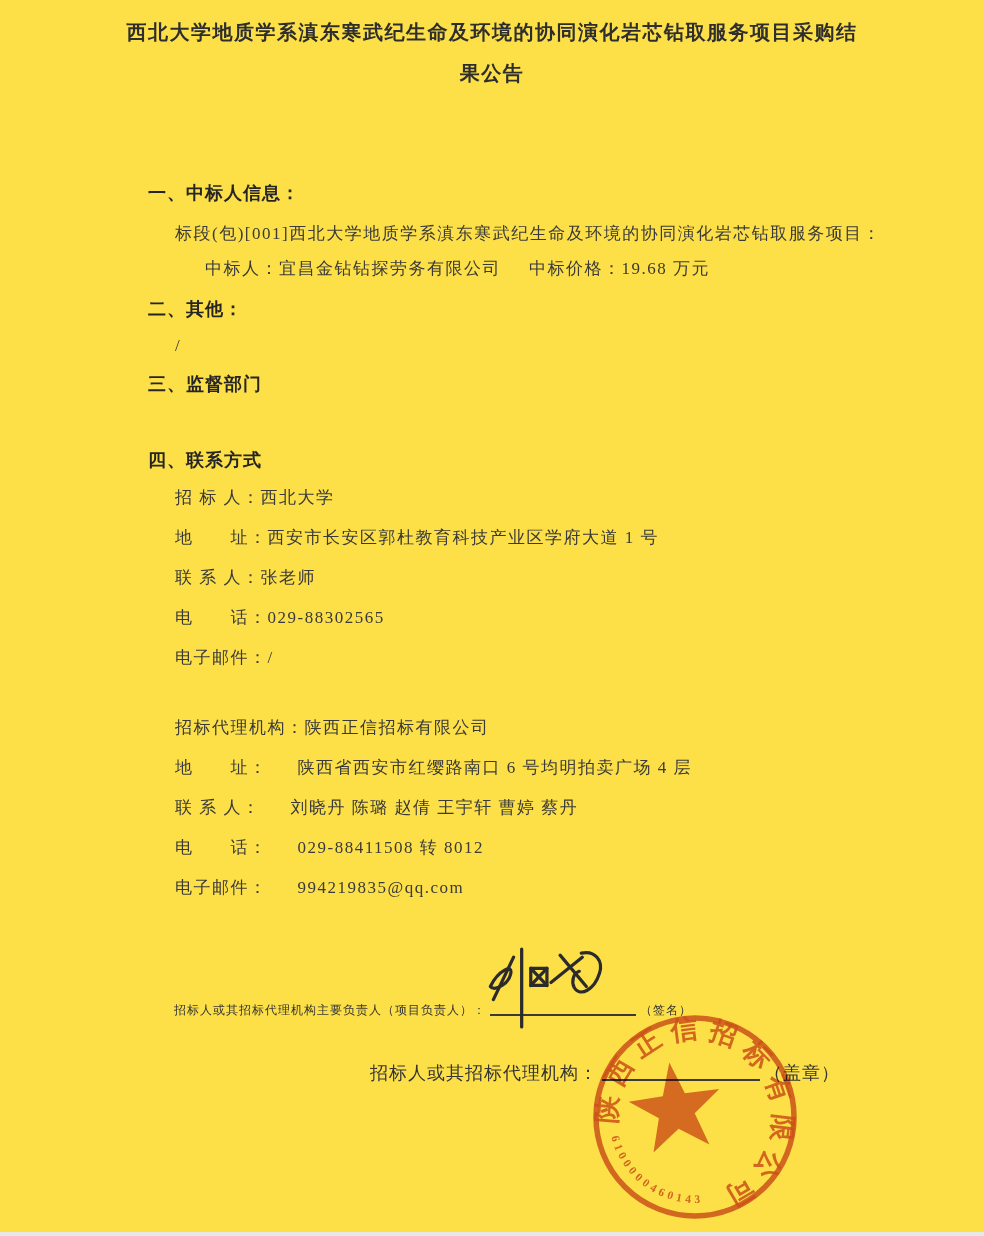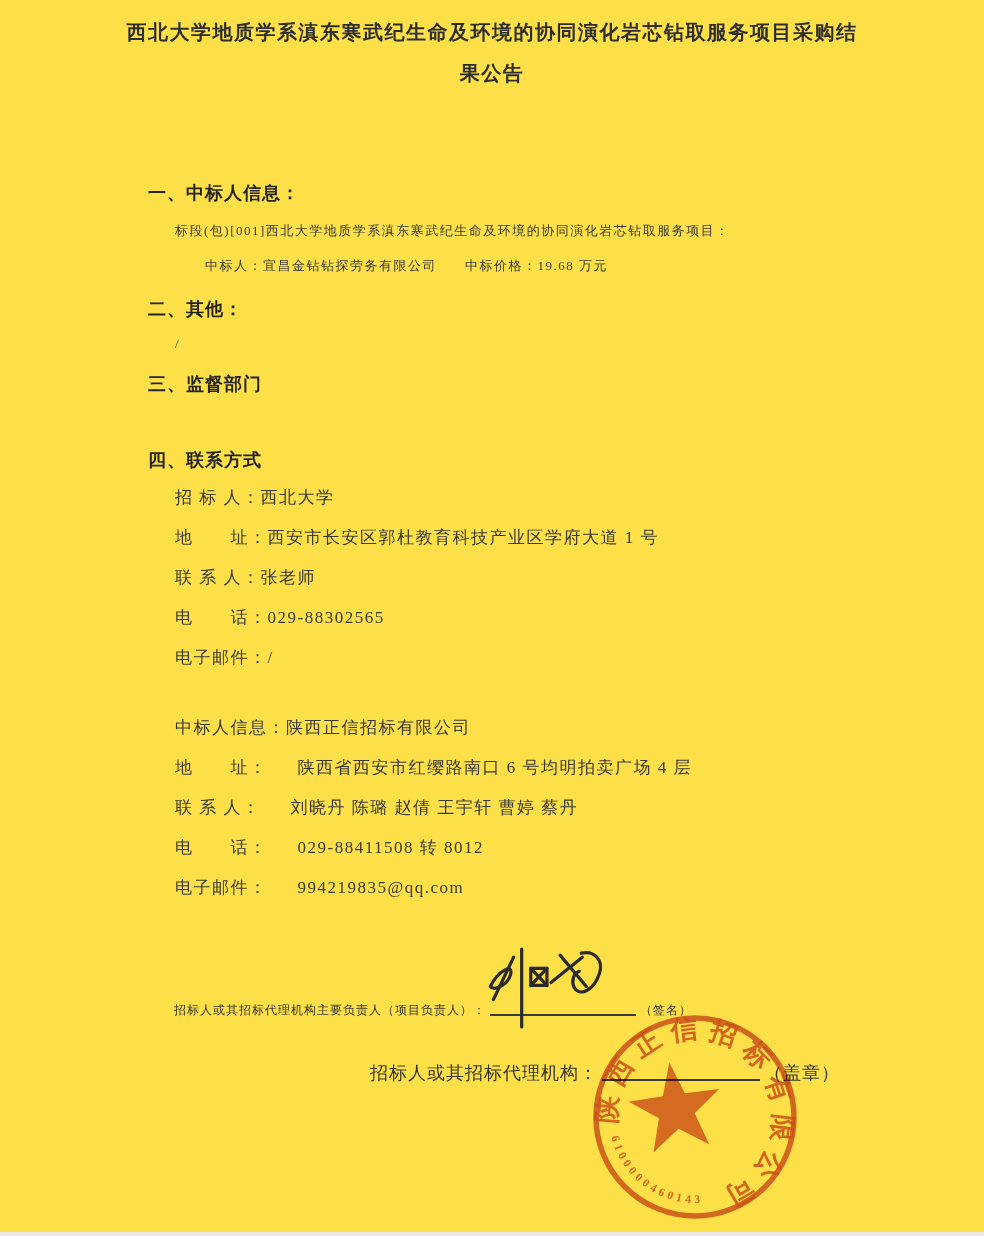--- a/index.html
+++ b/index.html
@@ -30,21 +30,21 @@
   }
   .sec-heading{
     left:148px;
     font-family:Liberation Serif, serif;
     font-weight:bold;
     font-size:18px;letter-spacing:1px;
     color:#252525;
   }
   .body-text{
     left:175px;
-    font-size:13px;letter-spacing:1.5px;
+    font-size:17px;letter-spacing:1.5px;
     color:#3a3a3a;
   }
   .winner-line{left:205px;}
   .winner-line .price{margin-left:28px;}
   .row{position:absolute;left:175px;font-size:17px;letter-spacing:1.5px;color:#3a3a3a;white-space:pre;}
   .row .val{}
   .row .val-gap{margin-left:30px;}
   .sig-row{left:174px;top:997px;font-size:12px;letter-spacing:1px;color:#343434;}
   .org-row{left:370px;top:1061px;font-size:18px;letter-spacing:1px;color:#343434;}
   .uline{
@@ -88,21 +88,21 @@
   <div class="abs sec-heading" style="top:372px">三、监督部门</div>
 
   <div class="abs sec-heading" style="top:448px">四、联系方式</div>
 
   <div class="row" style="top:486px"><span class="lbl">招 标 人：</span><span class="val">西北大学</span></div>
   <div class="row" style="top:526px"><span class="lbl">地　　址：</span><span class="val">西安市长安区郭杜教育科技产业区学府大道 1 号</span></div>
   <div class="row" style="top:566px"><span class="lbl">联 系 人：</span><span class="val">张老师</span></div>
   <div class="row" style="top:606px"><span class="lbl">电　　话：</span><span class="val">029-88302565</span></div>
   <div class="row" style="top:646px"><span class="lbl">电子邮件：</span><span class="val">/</span></div>
 
-  <div class="row" style="top:716px"><span class="lbl">中标人信息：</span><span class="val">陕西正信招标有限公司</span></div>
+  <div class="row" style="top:716px"><span class="lbl">招标代理机构：</span><span class="val">陕西正信招标有限公司</span></div>
   <div class="row" style="top:756px"><span class="lbl">地　　址：</span><span class="val val-gap">陕西省西安市红缨路南口 6 号均明拍卖广场 4 层</span></div>
   <div class="row" style="top:796px"><span class="lbl">联 系 人：</span><span class="val val-gap">刘晓丹 陈璐 赵倩 王宇轩 曹婷 蔡丹</span></div>
   <div class="row" style="top:836px"><span class="lbl">电　　话：</span><span class="val val-gap">029-88411508 转 8012</span></div>
   <div class="row" style="top:876px"><span class="lbl">电子邮件：</span><span class="val val-gap">994219835@qq.com</span></div>
 
   <div class="abs sig-row">
     <span>招标人或其招标代理机构主要负责人（项目负责人）：</span><span class="uline uline-sig"><svg class="sig-svg" viewBox="0 0 140 95">
       <g fill="none" stroke="#2b2b2b" stroke-width="3.2" stroke-linecap="round" stroke-linejoin="round">
         <path d="M8,44 C16,28 31,21 28,32 C26,41 14,48 9,45"></path>
         <path d="M31,15 L11,57"></path>

